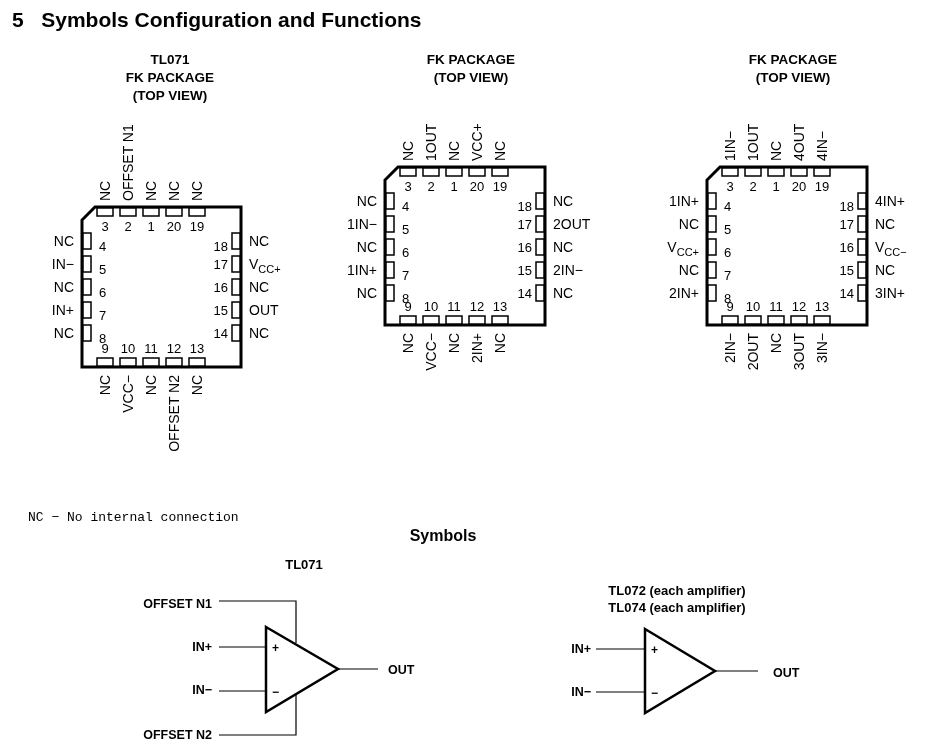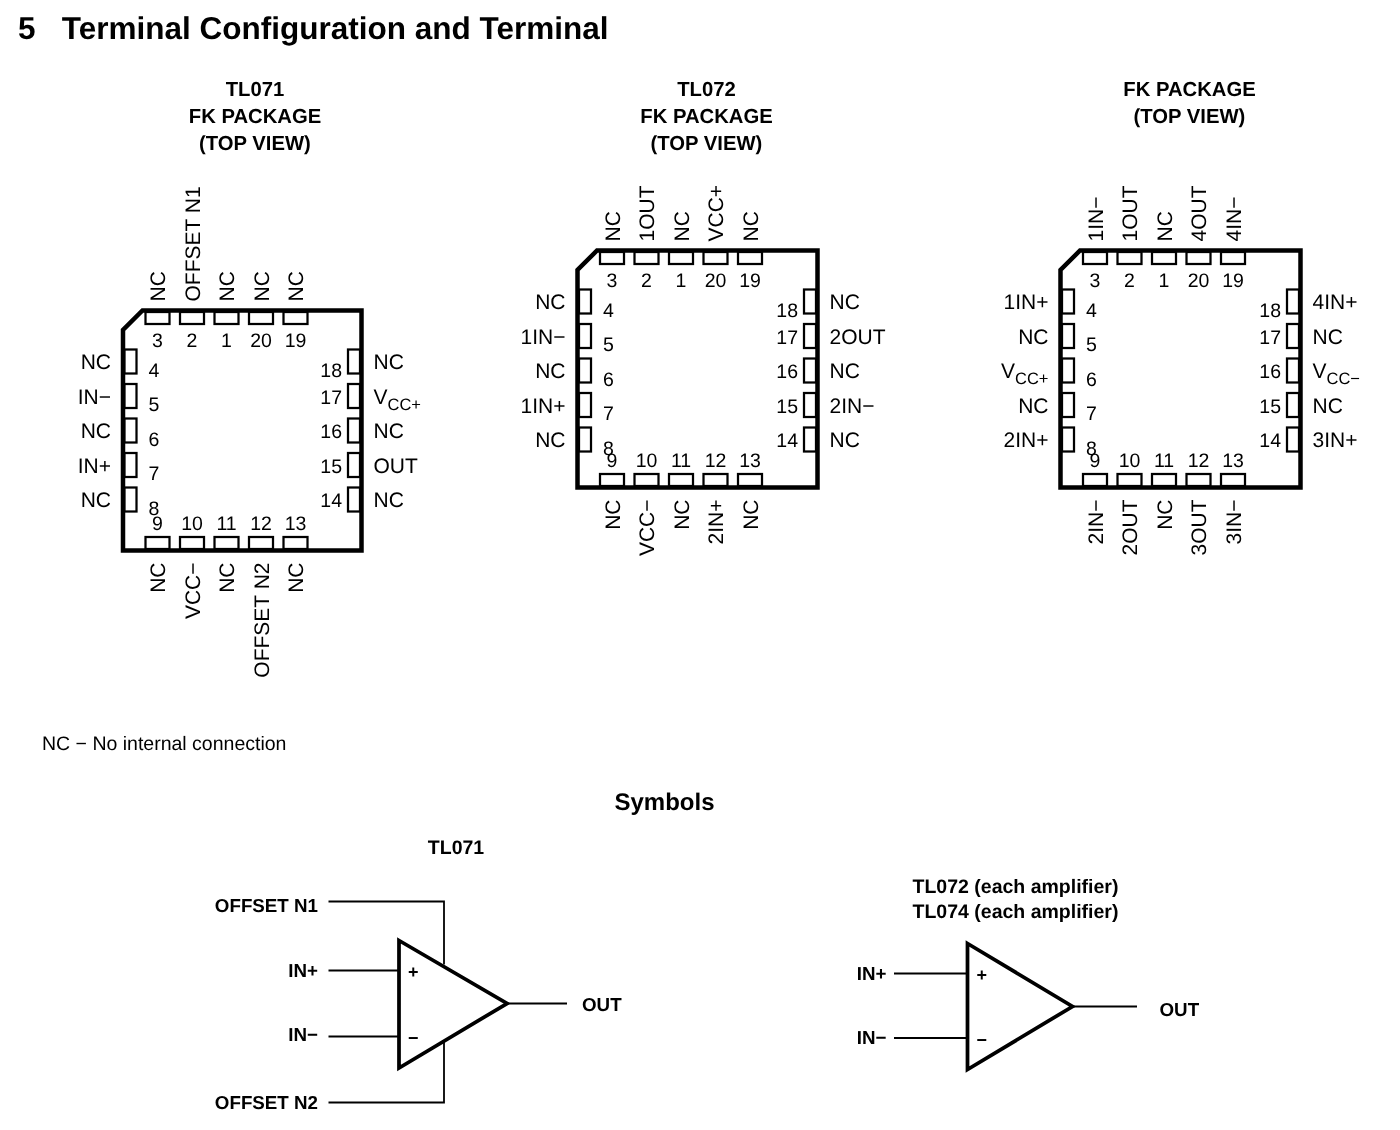--- a/index.html
+++ b/index.html
@@ -1,36 +1,35 @@
 <!DOCTYPE html>
 <html><head>
 <meta charset="utf-8">
 <style>
   html, body { margin:0; padding:0; background:#ffffff; }
   body { width:933px; height:753px; position:relative; overflow:hidden;
          font-family:"Liberation Sans", sans-serif; color:#000; }
   .abs { position:absolute; }
   .h1 { left:12px; top:8px; font-size:21px; font-weight:bold; white-space:pre; }
   .pkg-title { font-size:13.5px; font-weight:bold; text-align:center; line-height:18px; width:200px; }
-  .note { left:28px; top:488px; font-size:13px; }
+  .note { left:28px; top:510px; font-size:13px;font-family:Liberation Mono, monospace; }
   .sym-title { left:0; width:886px; top:527px; text-align:center; font-size:16px; font-weight:bold; }
   svg text { font-family:"Liberation Sans", sans-serif; }
 </style>
 </head>
 <body>
 
-<div class="abs h1"><span>5</span>   <span>Terminal Configuration and Terminal</span></div>
+<div class="abs h1"><span>5</span>   <span>Symbols Configuration and Functions</span></div>
 
 <div class="abs pkg-title" style="left:70px; top:51px;">
   <div>TL071</div>
   <div>FK PACKAGE</div>
   <div>(TOP VIEW)</div>
 </div>
 <div class="abs pkg-title" style="left:371px; top:51px;">
-  <div>TL072</div>
   <div>FK PACKAGE</div>
   <div>(TOP VIEW)</div>
 </div>
 <div class="abs pkg-title" style="left:693px; top:51px;">
   <div>FK PACKAGE</div>
   <div>(TOP VIEW)</div>
 </div>
 
 <svg class="abs" style="left:0; top:0;" width="933" height="480" id="pkg-svg">
     <path d="M95,207 L241,207 L241,367 L82,367 L82,220 Z" fill="none" stroke="#000" stroke-width="3"></path>

